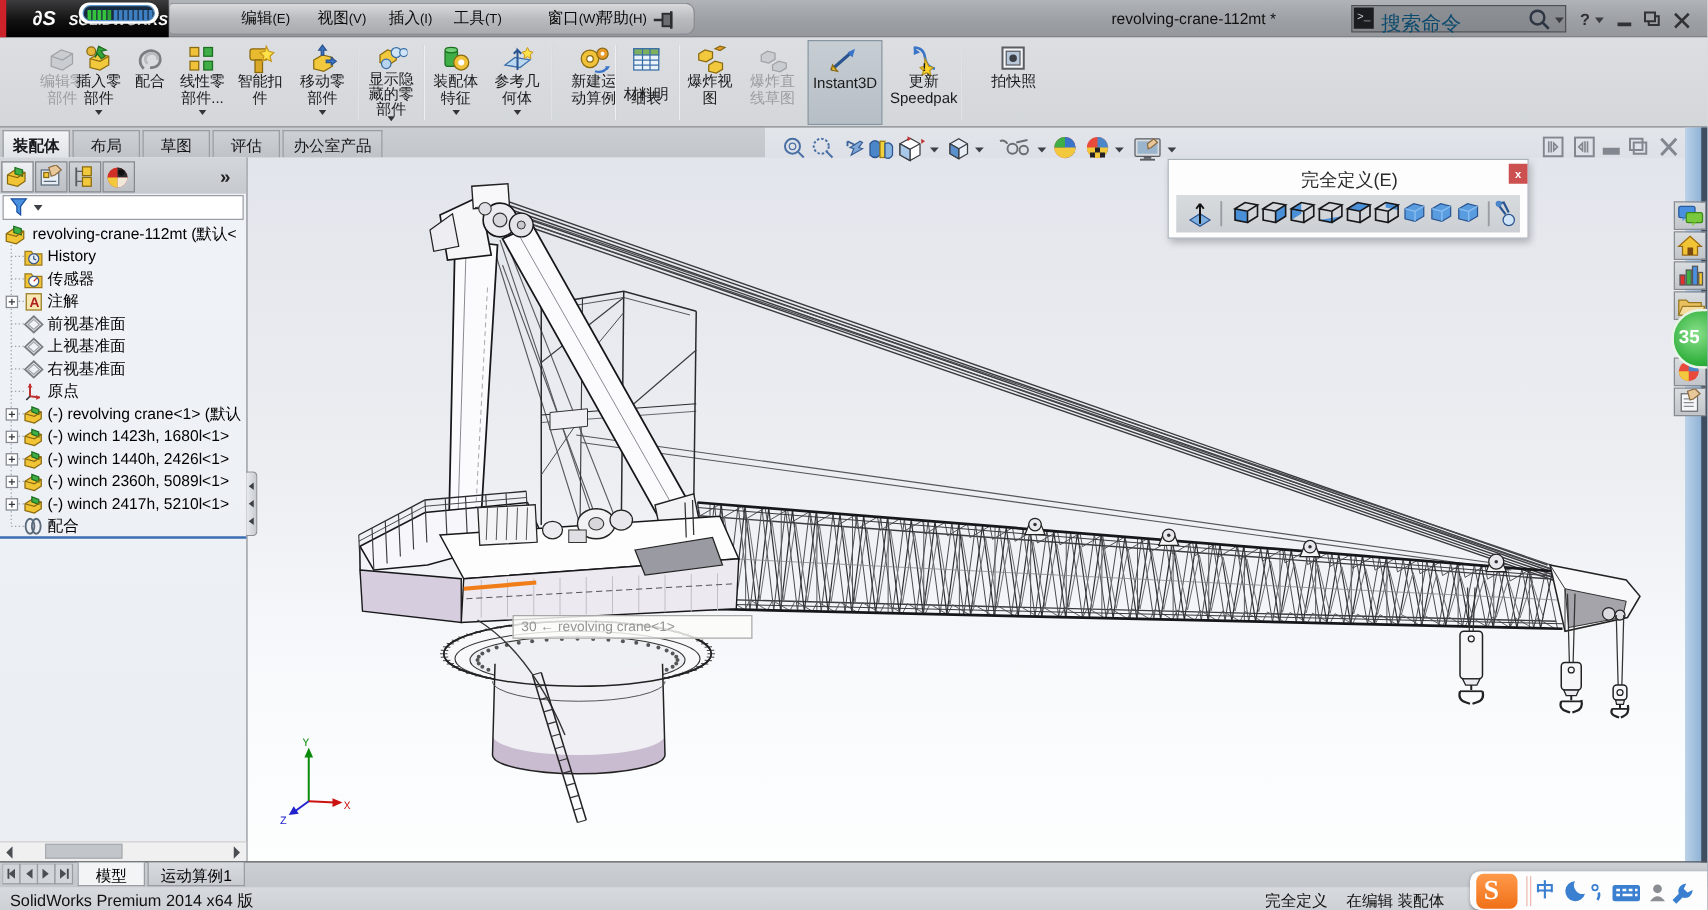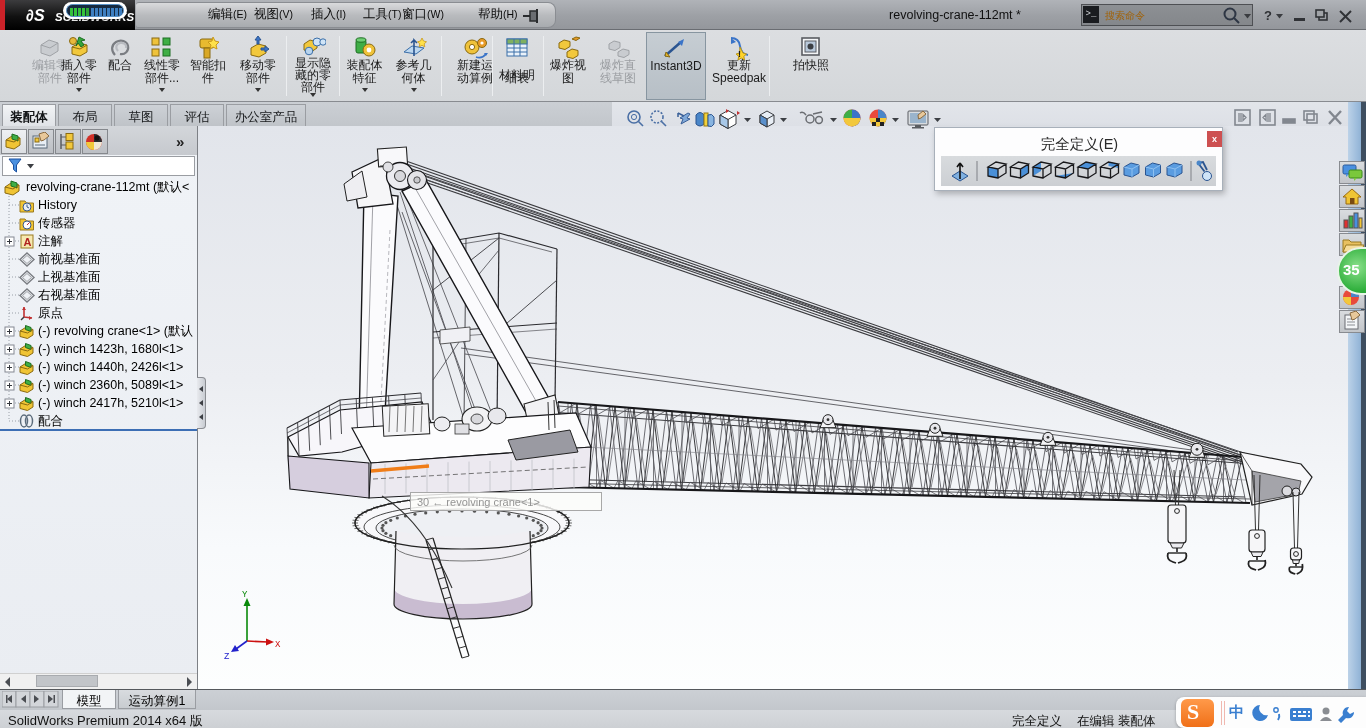--- a/index.html
+++ b/index.html
@@ -79,37 +79,37 @@
         <rect x="32" y="3" width="3" height="9" fill="#3e7fc1"></rect>
         <rect x="36" y="3" width="3" height="9" fill="#3e7fc1"></rect>
         <rect x="40" y="3" width="3" height="9" fill="#3e7fc1"></rect>
         <rect x="44" y="3" width="3" height="9" fill="#3e7fc1"></rect>
         <rect x="48" y="3" width="3" height="9" fill="#3e7fc1"></rect>
         <rect x="52" y="3" width="3" height="9" fill="#3e7fc1"></rect>
 </g>
     </svg></div>
 <div class="abs" style="left:138px;top:10px;width:0;height:0;border-top:5px solid transparent;border-bottom:5px solid transparent;border-right:6px solid #2a2c30"></div>
 <div class="abs" id="menus"></div>
-<div class="abs mi" style="left:208px">编辑<span>(E)</span></div>
+<div class="abs mi" style="left:193px">编辑<span>(E)</span></div>
 <div class="abs mi" style="left:254px">视图<span>(V)</span></div>
 <div class="abs mi" style="left:311px">插入<span>(I)</span></div>
 <div class="abs mi" style="left:363px">工具<span>(T)</span></div>
-<div class="abs mi" style="left:402px">窗口<span>(W)</span></div>
+<div class="abs mi" style="left:438px">窗口<span>(W)</span></div>
 <div class="abs mi" style="left:478px">帮助<span>(H)</span></div>
 <svg class="abs" style="left:521px;top:8px" width="22" height="16">
     <g stroke="#2a2c2e" stroke-width="2" fill="none">
       <line x1="2" y1="8" x2="9" y2="8"></line>
       <rect x="9" y="3" width="7" height="10" fill="#6a6d71" stroke-width="1.5"></rect>
       <line x1="16" y1="1" x2="16" y2="15" stroke-width="2"></line>
     </g>
   </svg>
 <div class="abs" id="wintitle">revolving-crane-112mt *</div>
 <div class="abs" id="searchbox"></div>
 <div class="abs" style="left:1083px;top:6px;width:16px;height:17px;background:#1a1c20;color:#cfd2d6;font-size:9px;font-family:'Liberation Mono',monospace;line-height:17px;text-align:center">&gt;_</div>
-<div class="abs" style="left:1105px;top:9px;font-size:10px;color:#a16207">搜索命令</div>
+<div class="abs" style="left:1105px;top:9px;font-size:16px;color:#0c4a6e">搜索命令</div>
 <svg class="abs" style="left:1222px;top:6px" width="30" height="18">
     <g fill="none" stroke="#2e3644" stroke-width="2">
       <circle cx="8" cy="8" r="5.5"></circle>
       <line x1="12" y1="12" x2="17" y2="17"></line>
     </g>
     <path d="M22,8 l7,0 -3.5,4.5 z" fill="#3a3c40"></path>
   </svg>
 <svg class="abs" style="left:1264px;top:8px" width="100" height="16">
 <text x="0" y="12" font-size="13" font-weight="bold" fill="#2e3034">?</text>
     <path d="M12,6 l7,0 -3.5,4.5 z" fill="#3a3c40"></path>

